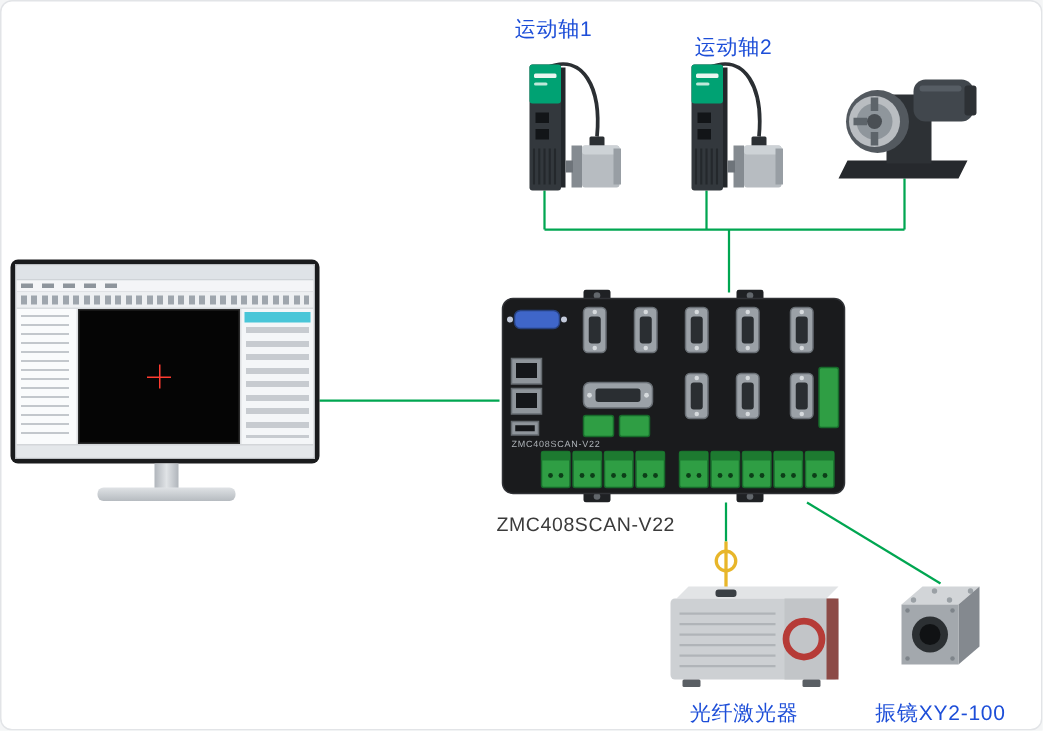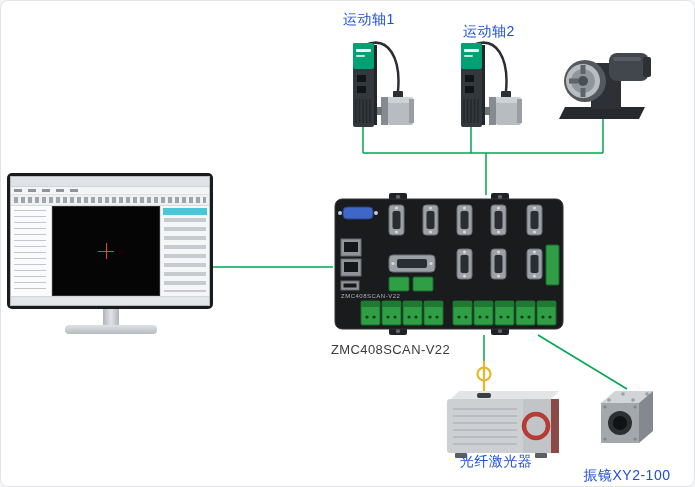--- a/index.html
+++ b/index.html
@@ -294,21 +294,21 @@
         <line x1="14" y1="50" x2="78" y2="50"></line>
           <line x1="14" y1="57" x2="78" y2="57"></line>
       </g>
       <circle cx="97" cy="39" r="12" fill="none" stroke="#b63b37" stroke-width="4.5"></circle>
       <g fill="#5a5f64">
         <rect x="16" y="66" width="12" height="5" rx="1"></rect>
         <rect x="96" y="66" width="12" height="5" rx="1"></rect>
       </g>
     </svg>
   </div>
-  <div class="label" style="left:432px; top:452px; width:126px;">光纤激光器</div>
+  <div class="label" style="left:432px; top:466px; width:126px;">光纤激光器</div>
 
   <div class="node galvo">
     <svg width="70" height="70" viewBox="0 0 70 70">
       <polygon points="8,20 46,20 60,8 22,8" fill="#d2d5d8"></polygon>
       <g fill="#9aa0a5">
         <circle cx="16" cy="17" r="1.8"></circle>
           <circle cx="40" cy="17" r="1.8"></circle>
         <circle cx="30" cy="11" r="1.8"></circle>
           <circle cx="54" cy="11" r="1.8"></circle>
       </g>

